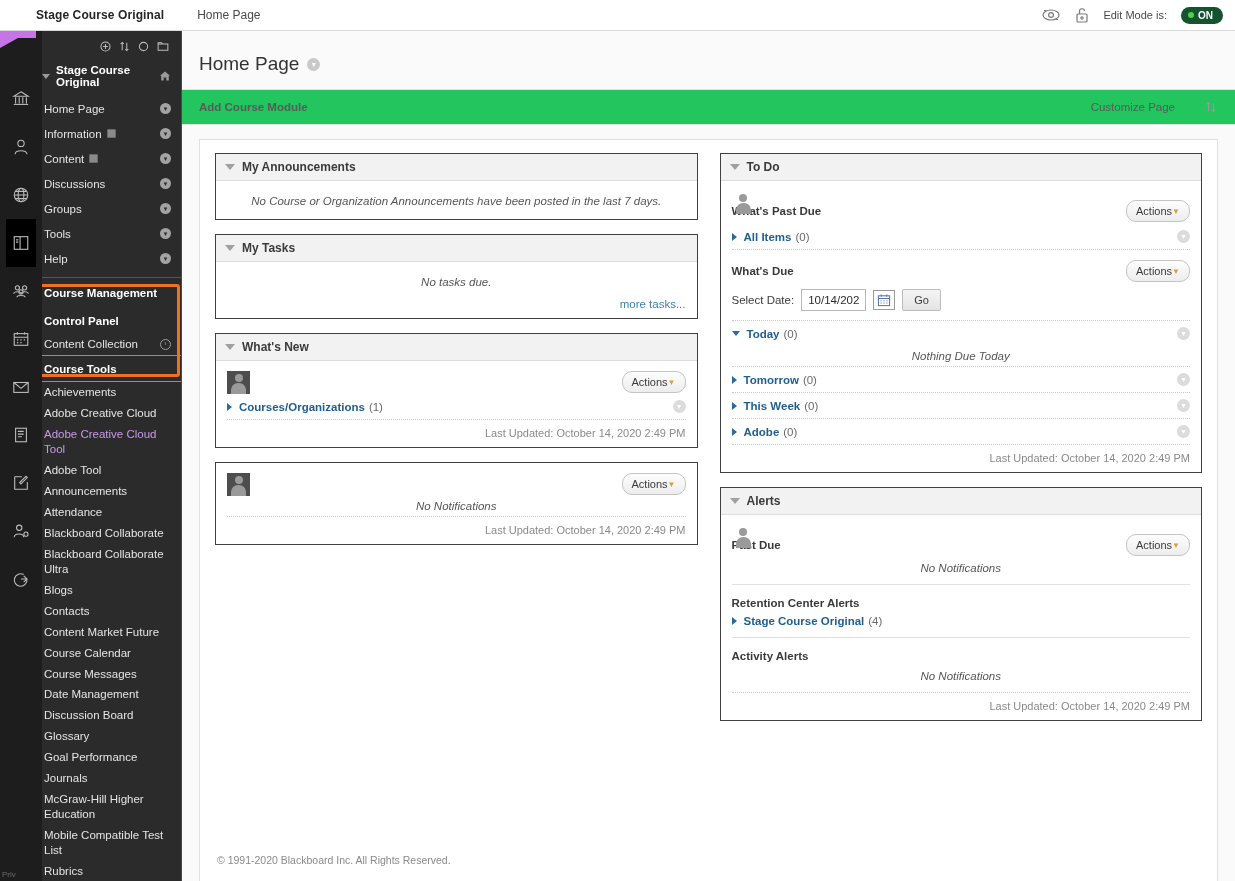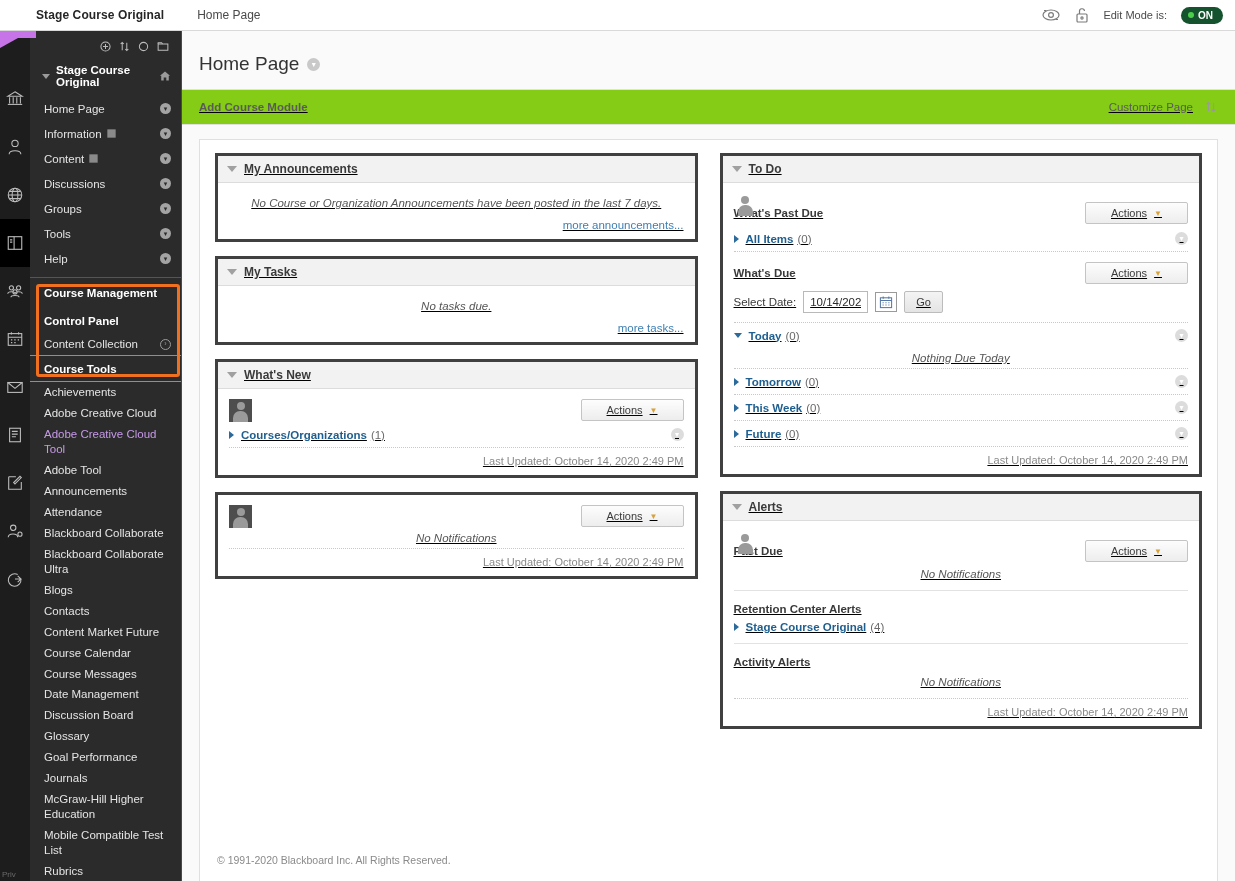--- a/index.html
+++ b/index.html
@@ -35,21 +35,21 @@
     border-radius: 10px; padding: 3px 10px 3px 7px;
     display: flex; align-items: center; gap: 4px;
   }
   .editmode-dot {
     width: 6px; height: 6px; border-radius: 50%; background: #4cd04c;
     display: inline-block;
   }
 
   
   .rail {
-    position: absolute; top: 31px; left: 0; width: 30px; height: 850px;
+    position: absolute; top: 31px; left: 0; width: 42px; height: 850px;
     background: #1d1d1d; z-index: 30;
     display: flex; flex-direction: column; align-items: center;
   }
   .rail-close {
     position: absolute; top: 0; left: 0; width: 36px; height: 38px;
     background: #c774e8; display: flex; align-items: center; justify-content: center;
     color: #fff; z-index: 35;
   }
   .rail-close::after {
     content: ""; position: absolute; bottom: -10px; left: 0;
@@ -145,42 +145,42 @@
     padding: 22px 0 14px 17px; display: flex; align-items: center;
     background: #fafafa;
   }
   .page-title { font-size: 19px; color: #333; font-weight: normal; }
   .title-chev {
     margin-left: 8px; width: 13px; height: 13px; border-radius: 50%;
     background: #c9c9c9; color: #fff; font-size: 8px;
     display: flex; align-items: center; justify-content: center;
   }
   .action-bar {
-    height: 36px; background: #84cc16; border-top: 1px solid #e0e0e0;
+    height: 36px; background: #22c55e; border-top: 1px solid #e0e0e0;
     border-bottom: 1px solid #e0e0e0;
-    display: flex; align-items: center; padding: 0 18px 0 17px; text-decoration: underline;
+    display: flex; align-items: center; padding: 0 18px 0 17px;
   }
   .action-left { font-size: 11.5px; font-weight: bold; color: #5a5a5a; }
   .action-right {
-    margin-left: auto; display: flex; align-items: center; gap: 12px;
+    margin-left: auto; display: flex; align-items: center; gap: 30px;
     font-size: 11.5px; color: #5a5a5a;
   }
   .sort-icon { color: #9a9a9a; display: flex; }
 
   .content-wrap {
     margin: 14px 17px 0 17px; background: #ffffff;
     border: 1px solid #e0e0e0; height: 756px; position: relative;
   }
   .columns {
     display: flex; gap: 22px; padding: 13px 15px 0 15px;
   }
   .col { width: 496px; display: flex; flex-direction: column; gap: 14px; }
 
   
-  .module { border: 3px solid #404040; background: #fff; text-decoration: underline; }
+  .module { border: 1px solid #404040; background: #fff; }
   .module-head {
     background: #f2f2f2; border-bottom: 1px solid #dcdcdc;
     padding: 6px 9px; display: flex; align-items: center;
   }
   .mod-tri {
     width: 0; height: 0; border-left: 5px solid transparent;
     border-right: 5px solid transparent; border-top: 6px solid #a0a0a0;
     margin-right: 7px; flex: none;
   }
   .module-title { font-size: 12px; font-weight: bold; color: #3a3a3a; }
@@ -203,22 +203,22 @@
     content: ""; position: absolute; left: 7.5px; top: 3px;
     width: 8px; height: 8px; border-radius: 50%; background: #9a9a9a;
   }
   .avatar::after {
     content: ""; position: absolute; left: 4px; top: 12px;
     width: 15px; height: 11px; border-radius: 7px 7px 0 0; background: #9a9a9a;
   }
 
   .actions-btn {
     background: linear-gradient(#fdfdfd,#ededed); border: 1px solid #c4c4c4;
-    border-radius: 2px; font-size: 11px; color: #3a3a3a;
-    padding: 4px 25px; display: flex; align-items: center; gap: 7px;
+    border-radius: 10px; font-size: 11px; color: #3a3a3a;
+    padding: 4px 9px; display: flex; align-items: center; gap: 0;
   }
   .actions-caret { color: #d8a23a; font-size: 8px; }
 
   .row-item {
     display: flex; align-items: center; padding: 6px 0 6px 0;
     font-size: 11.5px;
   }
   .row-tri-right {
     width: 0; height: 0; border-top: 4px solid transparent;
     border-bottom: 4px solid transparent; border-left: 5px solid #2c6a9b;
@@ -525,21 +525,20 @@
 
       <div class="col">
 
         <div class="module">
           <div class="module-head">
             <span class="mod-tri"></span>
             <span class="module-title">My Announcements</span>
           </div>
           <div class="module-body">
             <div class="empty-italic">No Course or Organization Announcements have been posted in the last 7 days.</div>
-            <div class="link-right">more announcements...</div>
           </div>
         </div>
 
         <div class="module">
           <div class="module-head">
             <span class="mod-tri"></span>
             <span class="module-title">My Tasks</span>
           </div>
           <div class="module-body">
             <div class="empty-italic">No tasks due.</div>
@@ -656,21 +655,21 @@
             <div class="row-item">
               <span class="row-tri-right"></span>
               <span class="row-link">This Week</span>
               <span class="row-count">(0)</span>
               <span class="row-chev">▾</span>
             </div>
             <div class="dotted"></div>
 
             <div class="row-item">
               <span class="row-tri-right"></span>
-              <span class="row-link">Future</span>
+              <span class="row-link">Adobe</span>
               <span class="row-count">(0)</span>
               <span class="row-chev">▾</span>
             </div>
             <div class="dotted"></div>
 
             <div class="last-updated">Last Updated: October 14, 2020 2:49 PM</div>
           </div>
         </div>
 
         <div class="module">

